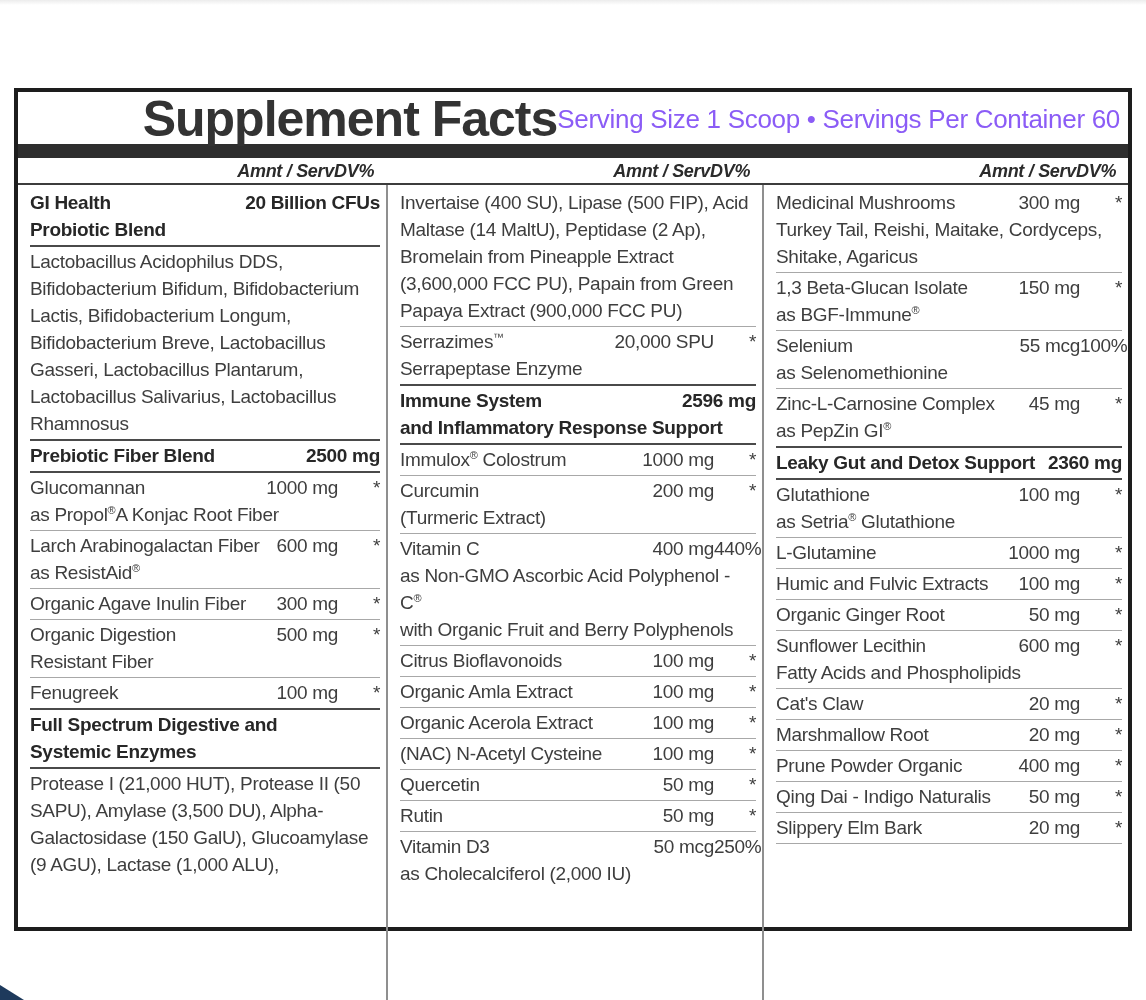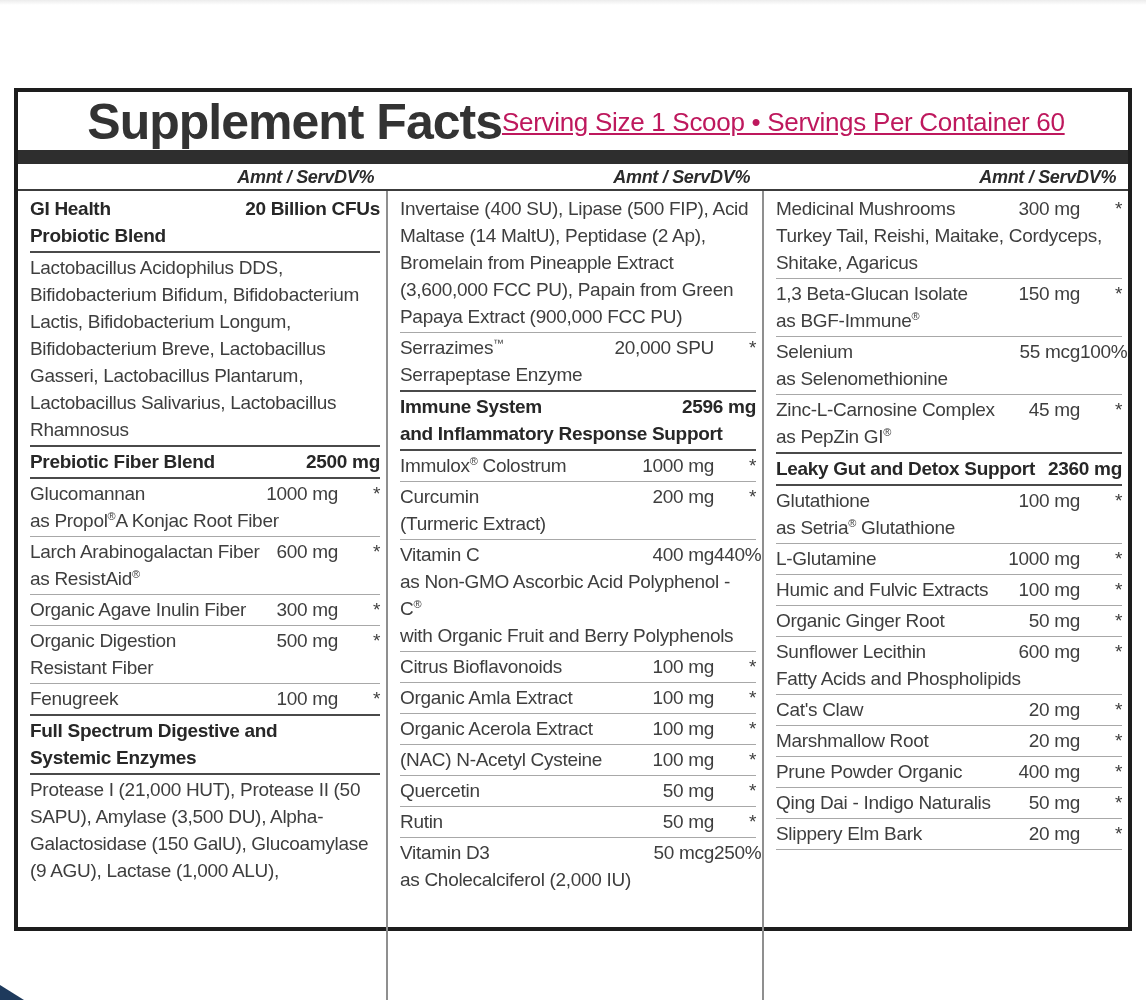--- a/index.html
+++ b/index.html
@@ -3,26 +3,26 @@
 <meta charset="utf-8">
 <style>
   * { margin:0; padding:0; box-sizing:border-box; }
   html,body { width:1146px; height:1000px; background:#ffffff; }
   body { font-family:"Liberation Sans", sans-serif; color:#3e3e3e; overflow:hidden; position:relative; }
   .top-strip { position:absolute; left:0; top:0; width:1146px; height:5px;
                background:linear-gradient(#ececec,#ffffff); }
   .label-box { position:absolute; left:14px; top:88px; width:1118px; height:843px;
                border:4px solid #1d1d1d; background:#ffffff; }
   
-  .title-row { height:58px; display:flex; align-items:center; justify-content:center;
+  .title-row { height:52px; display:flex; align-items:center; justify-content:flex-end;
                padding:2px 4px 0 14px; }
   .sf-title { font-size:50px; font-weight:bold; letter-spacing:-1px; color:#333333;
               white-space:nowrap; }
-  .serving-info { font-size:26px; color:#be185d; letter-spacing:-0.3px; white-space:nowrap;
-                  padding-right:4px;text-decoration:underline; }
+  .serving-info { font-size:26px; color:#8b5cf6; letter-spacing:-0.3px; white-space:nowrap;
+                  padding-right:4px; }
   .thick-bar { height:14px; background:#2e2e2e; }
   
   .col-header-row { height:27px; display:flex; border-bottom:2px solid #3c3c3c;font-style:italic; }
   .col-header-cell { display:flex; justify-content:flex-end; align-items:flex-end;
                      font-weight:bold; font-size:18px; color:#2b2b2b; letter-spacing:-0.3px;
                      padding:0 6px 1px 0; }
   .col-header-cell .amt-h { white-space:nowrap; }
   .col-header-cell .dv-h { width:46px; white-space:nowrap; }
   .chc-1 { width:368px; } .chc-2 { width:376px; } .chc-3 { flex:1; }
   

